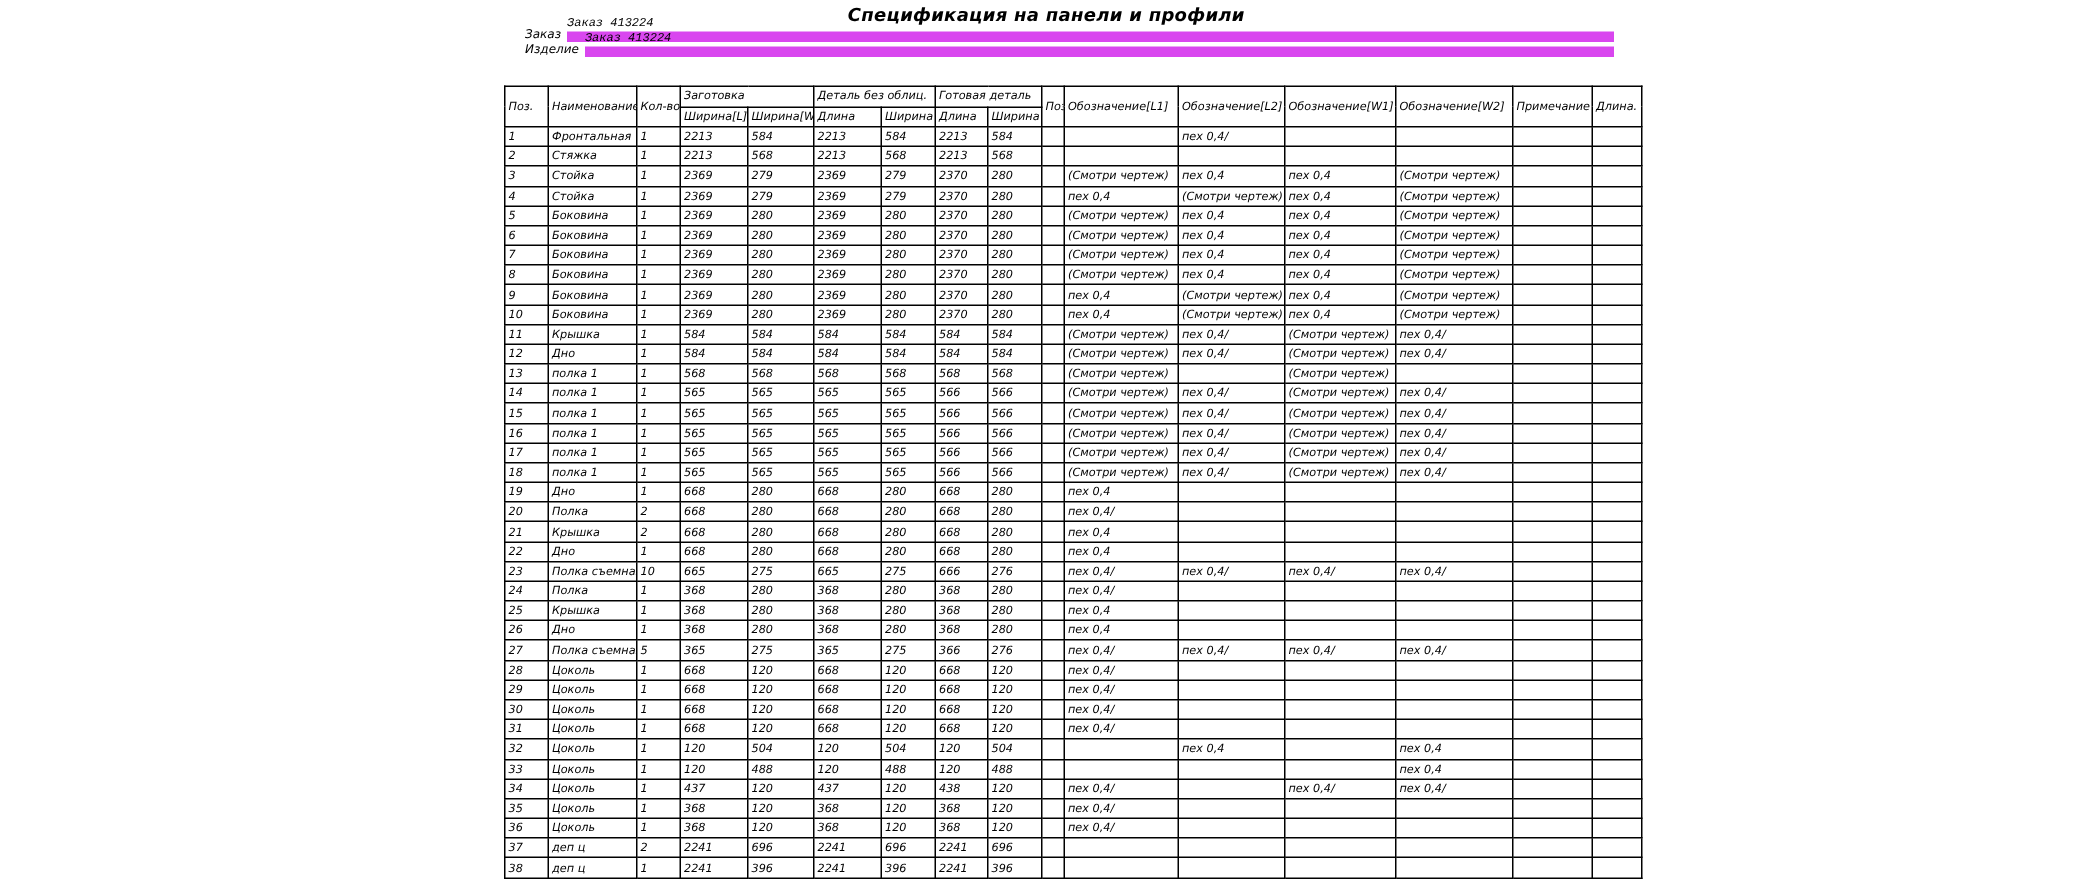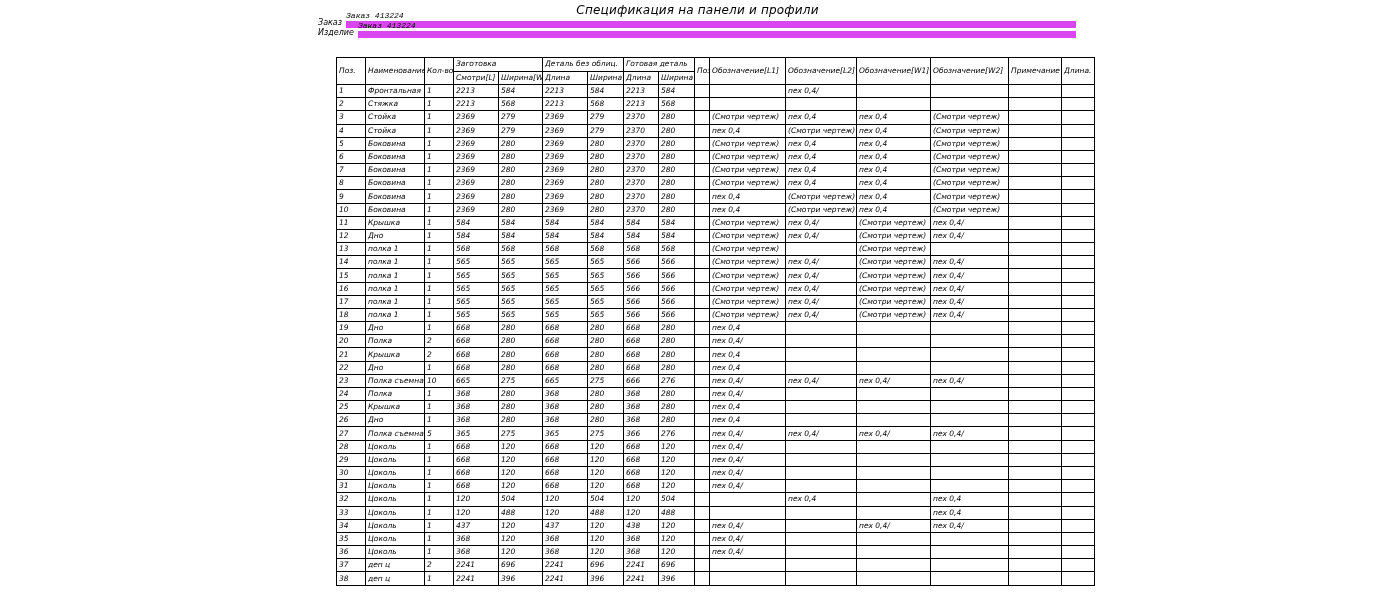--- a/index.html
+++ b/index.html
@@ -5,26 +5,26 @@
   html, body { margin:0; padding:0; }
   body {
     width:1395px; height:593px;
     background:#ffffff; color:#000;
     font-family:"DejaVu Sans", sans-serif;
     font-style:italic;
     position:relative; overflow:hidden;
   }
   .page-title {
     position:absolute; top:3px; left:0; width:100%;
-    text-align:center; font-size:12px; font-weight:normal;
+    text-align:center; font-size:12px; font-weight:bold;
     letter-spacing:0.2px;
   }
   .info-block { position:absolute; left:318px; top:18px; width:758px; font-size:8px; }
   .info-line { display:flex; align-items:flex-end; height:10px; }
-  .info-label { white-space:nowrap; padding-right:4px; line-height:10px; }
+  .info-label { white-space:nowrap; padding-right:4px; line-height:10px;margin-left:32px; }
   .info-value { flex:1 1 auto; border-bottom:7px solid #d946ef; white-space:nowrap; line-height:10px; min-height:9px;font-family:Liberation Mono, monospace; }
   table.spec {
     position:absolute; left:336px; top:57px; width:758px;
     border-collapse:collapse; table-layout:fixed;
     font-size:7.5px;
   }
   table.spec th, table.spec td {
     border:1px solid #000;
     padding:0 2px;
     overflow:hidden; white-space:nowrap;
@@ -81,21 +81,21 @@
       <th colspan="2" class="grp">Готовая деталь</th>
       <th rowspan="2">Поз</th>
       <th rowspan="2">Обозначение[L1]</th>
       <th rowspan="2">Обозначение[L2]</th>
       <th rowspan="2">Обозначение[W1]</th>
       <th rowspan="2">Обозначение[W2]</th>
       <th rowspan="2">Примечание</th>
       <th rowspan="2">Длина.</th>
     </tr>
     <tr>
-      <th>Смотри[L]</th>
+      <th>Ширина[L]</th>
       <th>Ширина[W]</th>
       <th>Длина</th>
       <th>Ширина</th>
       <th>Длина</th>
       <th>Ширина</th>
     </tr>
   </thead>
   <tbody>
       <tr>
         <td>1</td>

